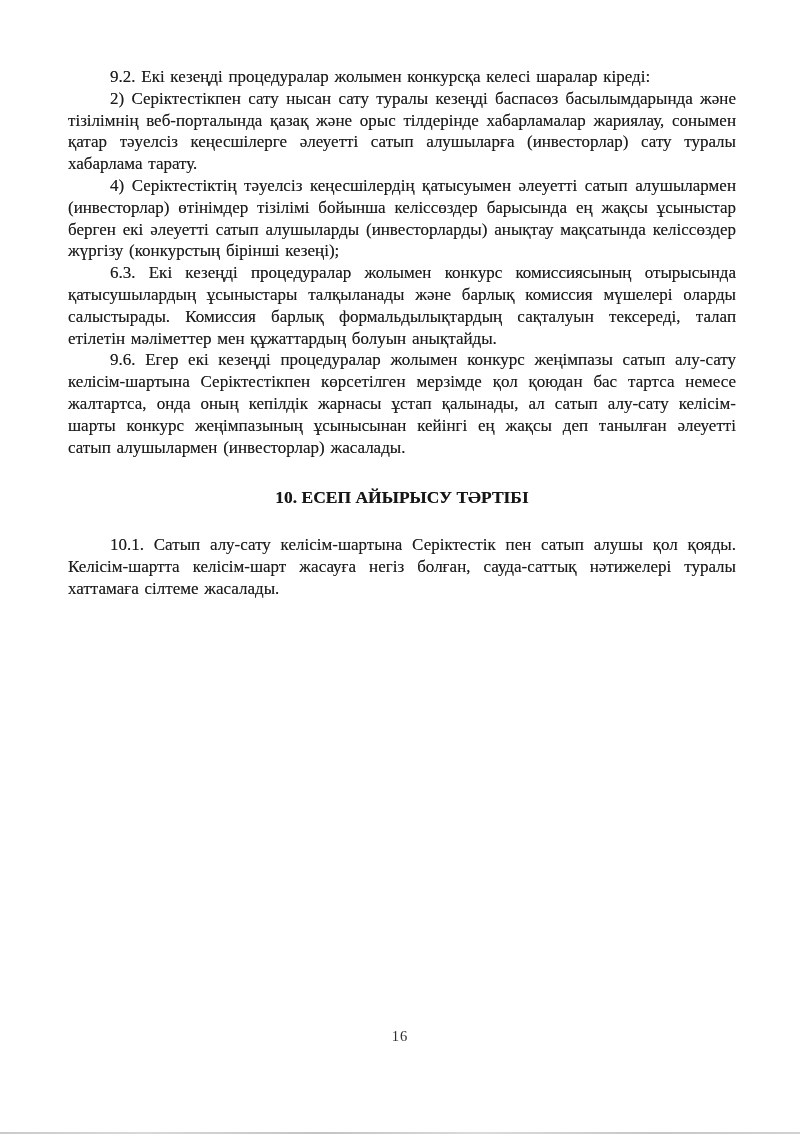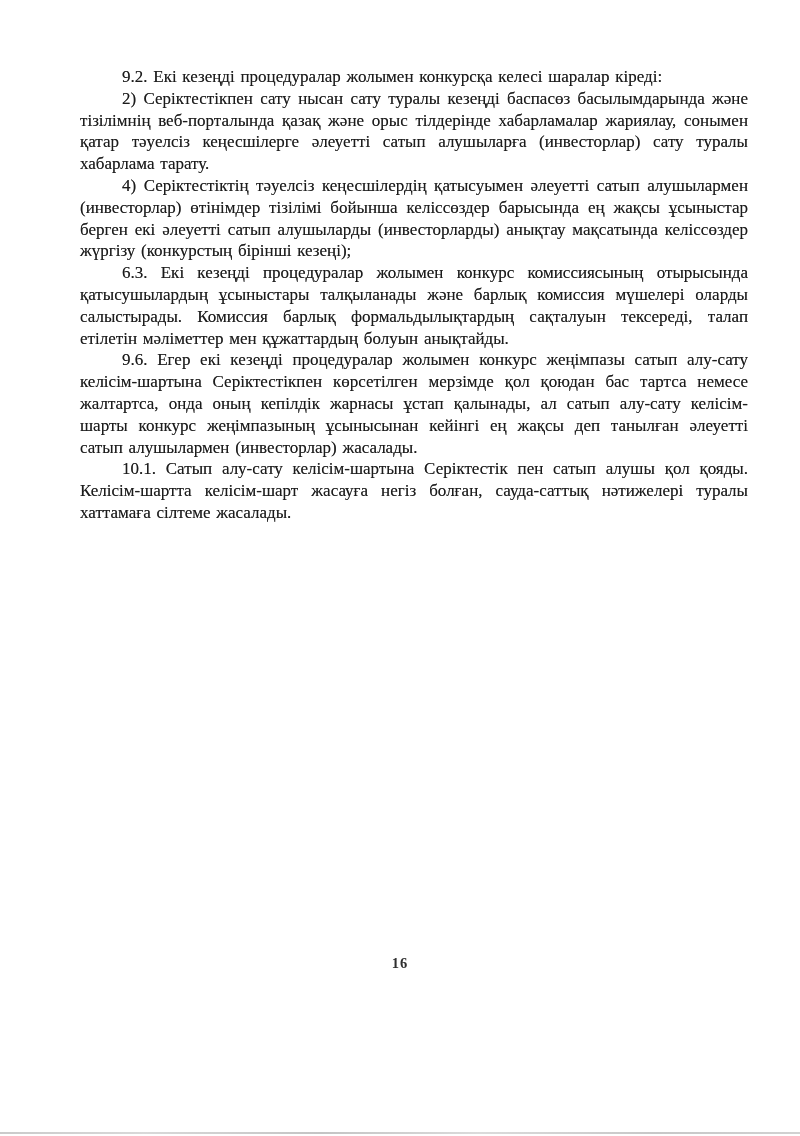--- a/index.html
+++ b/index.html
@@ -15,21 +15,21 @@
     font-family: "Liberation Serif", serif;
   }
   .page {
     position: absolute;
     inset: 0;
     background: #ffffff;
   }
   .text-block {
     position: absolute;
     top: 66px;
-    left: 80px;
+    left: 68px;
     width: 668px;
     color: #1c1c1c;
     font-family: Liberation Serif, serif;
   }
   .para {
     margin: 0;
     font-size: 17px;
     line-height: 21.8px;
     text-align: justify;
     text-indent: 42px;
@@ -41,29 +41,28 @@
     font-size: 17.5px;
     line-height: 21.8px;
     font-weight: bold;
     text-align: center;
     text-indent: 0;
     text-shadow: 0 0 0.6px rgba(20,20,20,0.6);
     color: #161616;
   }
   .page-number {
     position: absolute;
-    top: 955px;
+    top: 1028px;
     left: 0;
     width: 800px;
     text-align: center;
     font-family: "Liberation Serif", serif;
     font-size: 14.5px;
     color: #2e2e2e;
     letter-spacing: 1px;
-    font-weight: bold;
   }
   .scan-line {
     position: absolute;
     left: 0;
     bottom: 2px;
     width: 100%;
     height: 2px;
     background: linear-gradient(to right,
       #bdbdbd 0%, #cfcfcf 18%, #b5b5b5 40%,
       #d2d2d2 60%, #b9b9b9 82%, #c6c6c6 100%);
@@ -75,20 +74,21 @@
 
 <main class="page">
 
   <div class="text-block">
     <p class="para">9.2. Екі кезеңді процедуралар жолымен конкурсқа келесі шаралар кіреді:</p>
     <p class="para">2) Серіктестікпен  сату нысан сату туралы кезеңді баспасөз басылымдарында және тізілімнің веб-порталында қазақ және орыс тілдерінде хабарламалар жариялау, сонымен қатар тәуелсіз кеңесшілерге әлеуетті сатып алушыларға (инвесторлар) сату туралы хабарлама тарату.</p>
     <p class="para">4) Серіктестіктің тәуелсіз кеңесшілердің қатысуымен әлеуетті сатып алушылармен (инвесторлар) өтінімдер тізілімі бойынша келіссөздер барысында ең жақсы ұсыныстар берген екі әлеуетті сатып алушыларды (инвесторларды) анықтау мақсатында келіссөздер жүргізу (конкурстың бірінші кезеңі);</p>
     <p class="para">6.3. Екі кезеңді процедуралар жолымен конкурс комиссиясының отырысында қатысушылардың ұсыныстары талқыланады және барлық комиссия мүшелері оларды салыстырады. Комиссия барлық формальдылықтардың сақталуын тексереді, талап етілетін мәліметтер мен құжаттардың болуын анықтайды.</p>
     <p class="para">9.6. Егер екі кезеңді процедуралар жолымен конкурс жеңімпазы сатып алу-сату келісім-шартына Серіктестікпен көрсетілген мерзімде қол қоюдан бас тартса немесе жалтартса, онда оның кепілдік жарнасы ұстап қалынады, ал сатып алу-сату келісім-шарты конкурс жеңімпазының ұсынысынан кейінгі ең жақсы деп танылған әлеуетті сатып алушылармен (инвесторлар) жасалады.</p>
 
+    <h1 class="heading">10. ЕСЕП АЙЫРЫСУ ТӘРТІБІ</h1>
 
     <p class="para">10.1. Сатып алу-сату келісім-шартына Серіктестік пен сатып алушы қол қояды. Келісім-шартта келісім-шарт жасауға негіз болған, сауда-саттық нәтижелері туралы хаттамаға сілтеме жасалады.</p>
   </div>
 
   <div class="page-number">16</div>
 
   <div class="scan-line"></div>
 
 </main>
 

